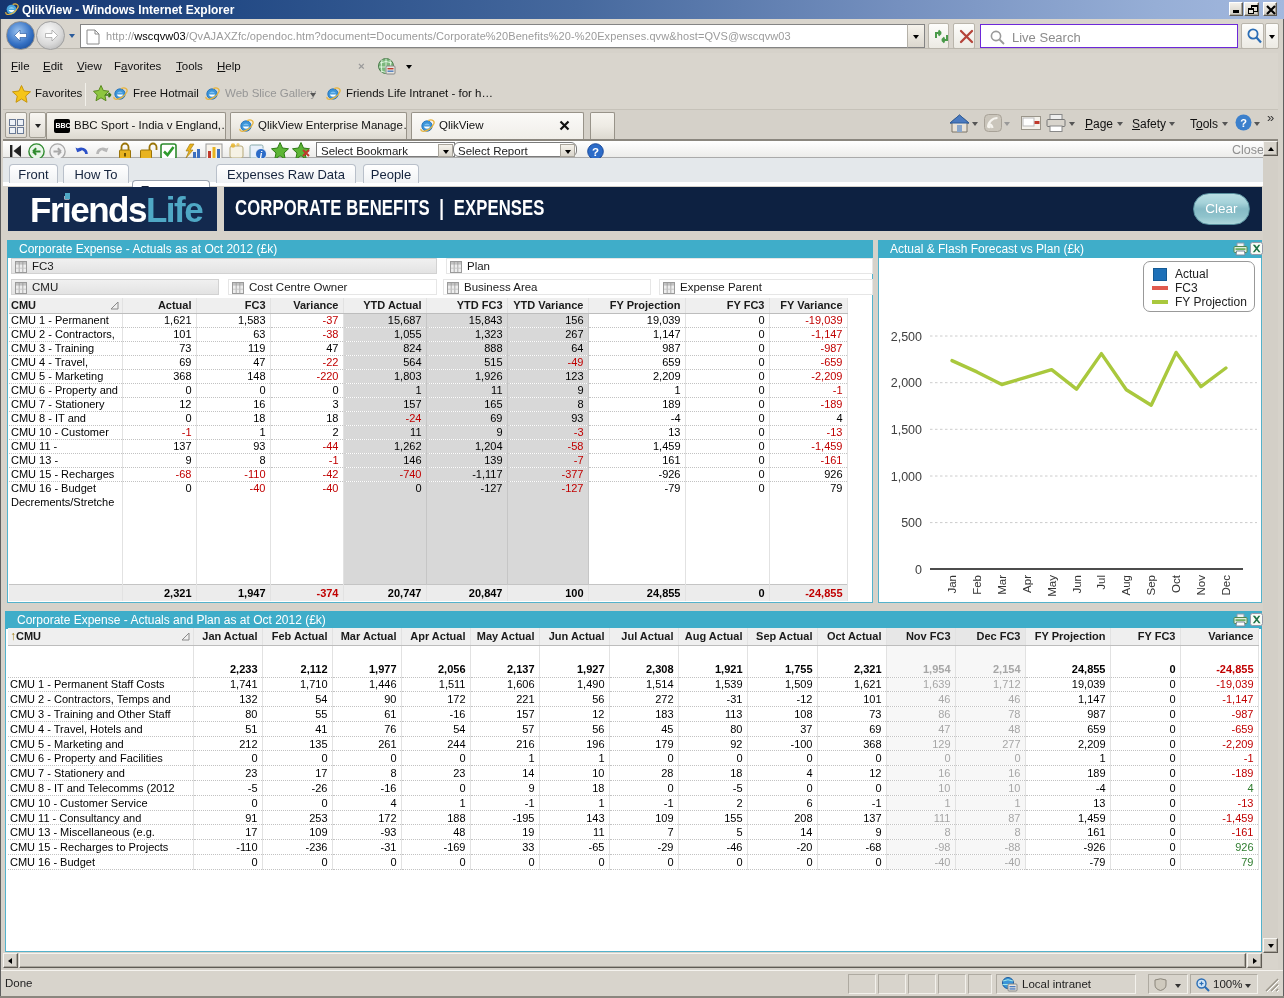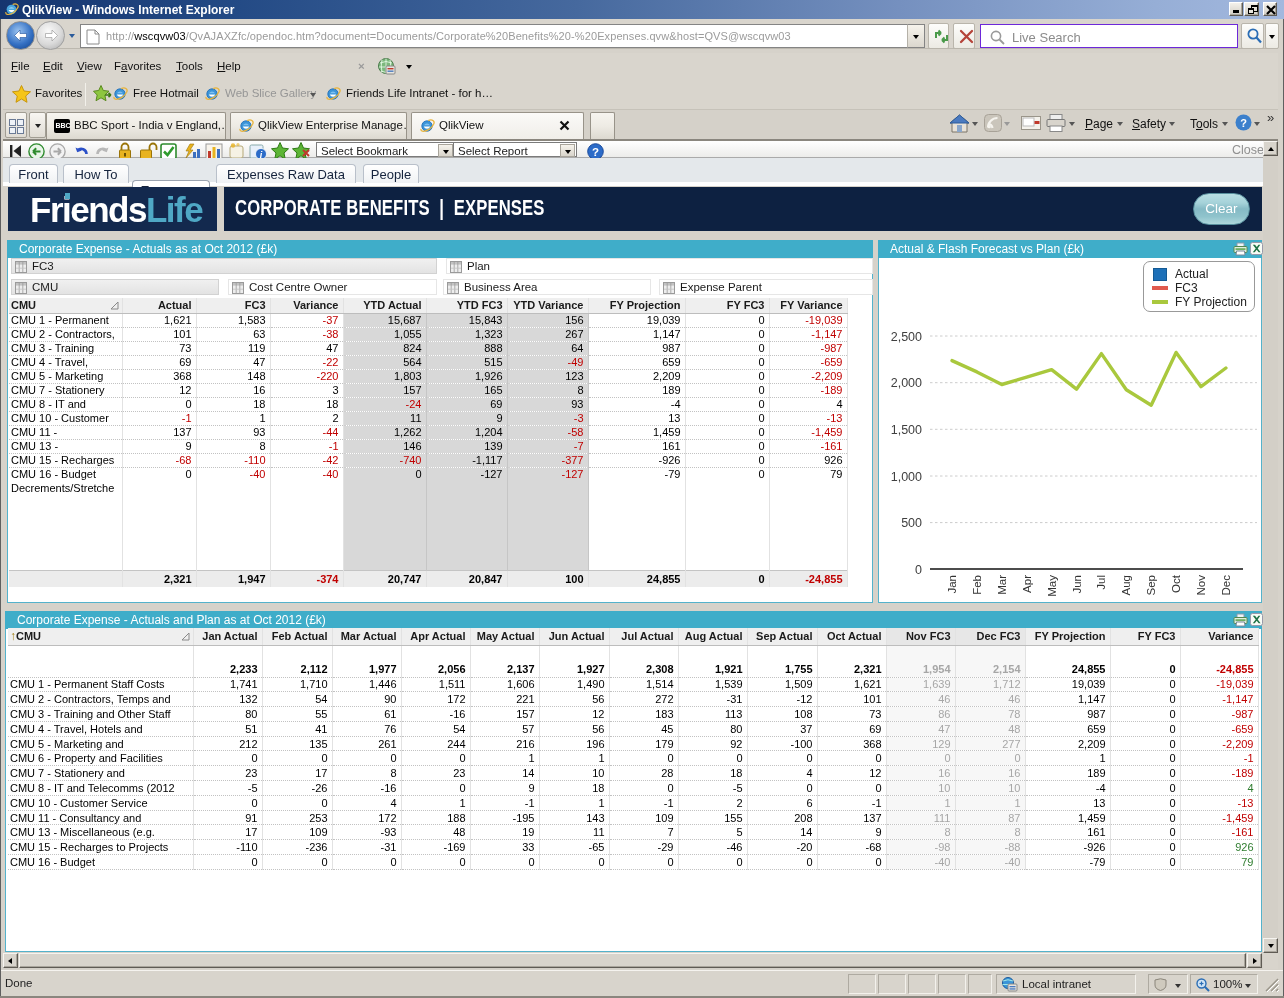--- a/index.html
+++ b/index.html
@@ -335,21 +335,21 @@
   <svg class="abs" style="left:289px;top:1px;" width="19" height="18" viewBox="0 0 19 18">
         <path d="M9 0.5 L11.5 6 L17.5 6.8 L13 11 L14.2 17 L9 13.8 L3.8 17 L5 11 L0.5 6.8 L6.5 6 Z" fill="#5cb535" stroke="#2e7a15"></path>
         <path d="M11 8 L17 14 M17 8 L11 14" stroke="#c0392b" stroke-width="2"></path>
       </svg>
   <div class="qvsel" style="left:313px; width:139px;">
         <span class="lab">Select Bookmark</span>
         <span class="dd">
           <span class="dar" style="left:4px;top:4.5px;"></span>
         </span>
       </div>
-  <div class="qvsel" style="left:450px; width:124px;">
+  <div class="qvsel" style="left:450px; width:124px;border-radius:6px;">
         <span class="lab">Select Report</span>
         <span class="dd">
           <span class="dar" style="left:4px;top:4.5px;"></span>
         </span>
       </div>
   <svg class="abs" style="left:584px;top:2px;" width="17" height="17" viewBox="0 0 17 17">
         <circle cx="8.5" cy="8.5" r="7.8" fill="#2b6bc8" stroke="#1a4a9b"></circle>
         <text x="8.5" y="12.8" font-size="11.5" font-weight="bold" fill="#fff" text-anchor="middle">?</text>
       </svg>
 </div>
@@ -510,20 +510,32 @@
           <td>CMU 5 - Marketing</td>
           <td class="n">368</td>
           <td class="n">148</td>
           <td class="n red">-220</td>
           <td class="n" style="background:#d8d8d8;border-right-color:#c6c6c6;border-bottom-color:#cfcfcf;">1,803</td>
           <td class="n" style="background:#d8d8d8;border-right-color:#c6c6c6;border-bottom-color:#cfcfcf;">1,926</td>
           <td class="n" style="background:#d8d8d8;border-right-color:#c6c6c6;border-bottom-color:#cfcfcf;">123</td>
           <td class="n">2,209</td>
           <td class="n">0</td>
           <td class="n red">-2,209</td>
+        </tr>
+        <tr class="data" style="height:14px;">
+          <td>CMU 6 - Property and</td>
+          <td class="n">0</td>
+          <td class="n">0</td>
+          <td class="n">0</td>
+          <td class="n" style="background:#d8d8d8;border-right-color:#c6c6c6;border-bottom-color:#cfcfcf;">1</td>
+          <td class="n" style="background:#d8d8d8;border-right-color:#c6c6c6;border-bottom-color:#cfcfcf;">11</td>
+          <td class="n" style="background:#d8d8d8;border-right-color:#c6c6c6;border-bottom-color:#cfcfcf;">9</td>
+          <td class="n">1</td>
+          <td class="n">0</td>
+          <td class="n red">-1</td>
         </tr>
         <tr class="data" style="height:14px;">
           <td>CMU 7 - Stationery</td>
           <td class="n">12</td>
           <td class="n">16</td>
           <td class="n">3</td>
           <td class="n" style="background:#d8d8d8;border-right-color:#c6c6c6;border-bottom-color:#cfcfcf;">157</td>
           <td class="n" style="background:#d8d8d8;border-right-color:#c6c6c6;border-bottom-color:#cfcfcf;">165</td>
           <td class="n" style="background:#d8d8d8;border-right-color:#c6c6c6;border-bottom-color:#cfcfcf;">8</td>
           <td class="n">189</td>

